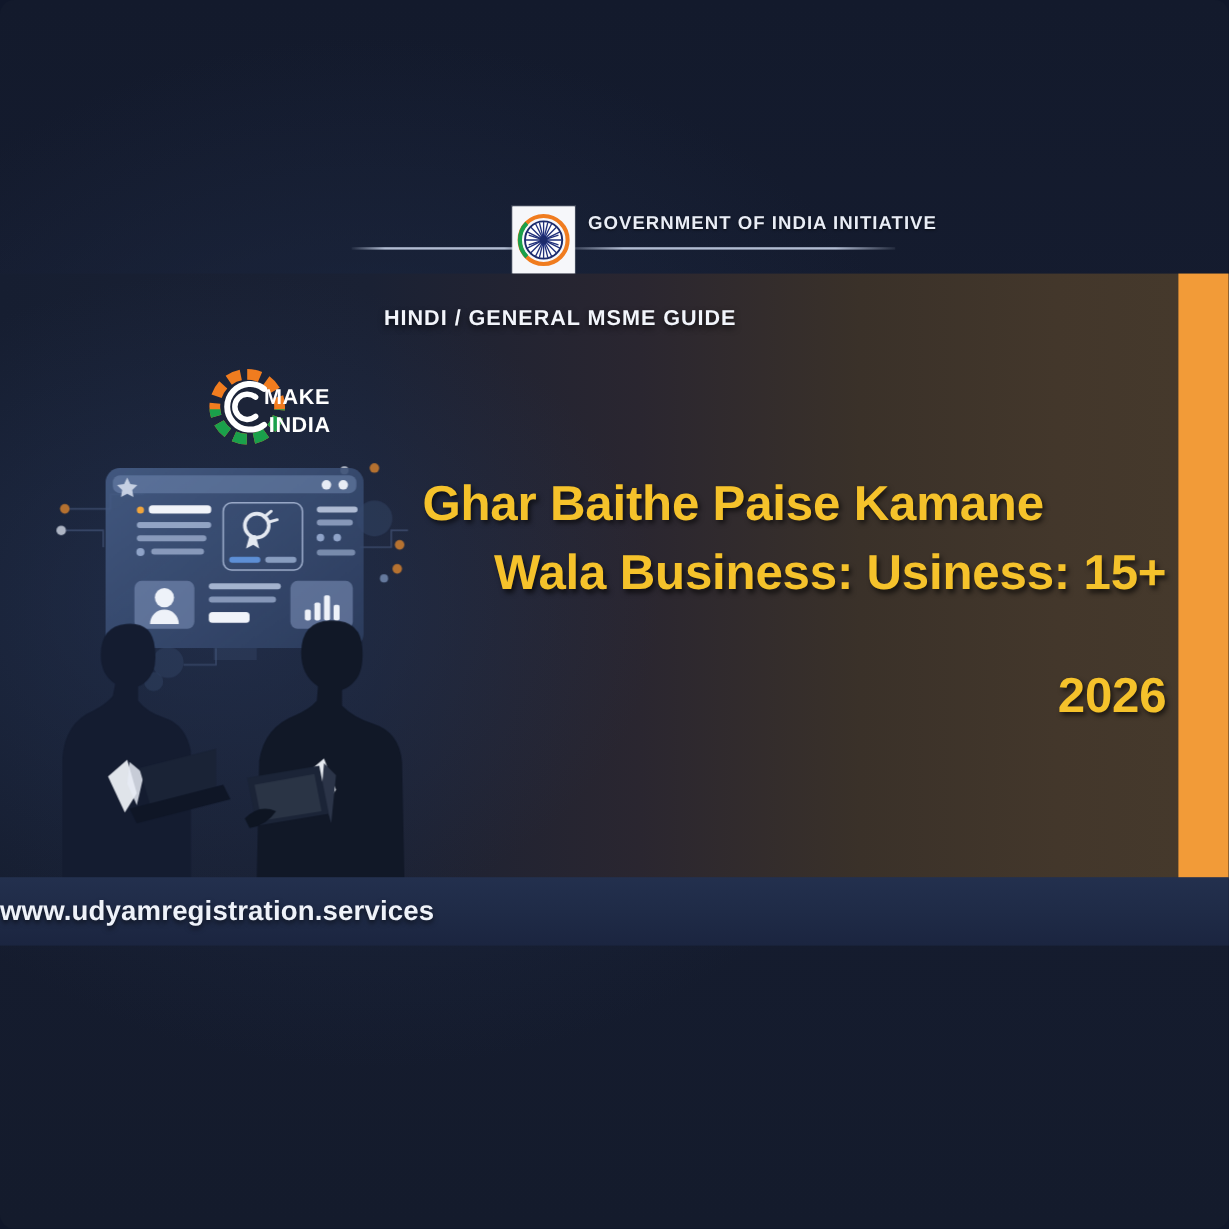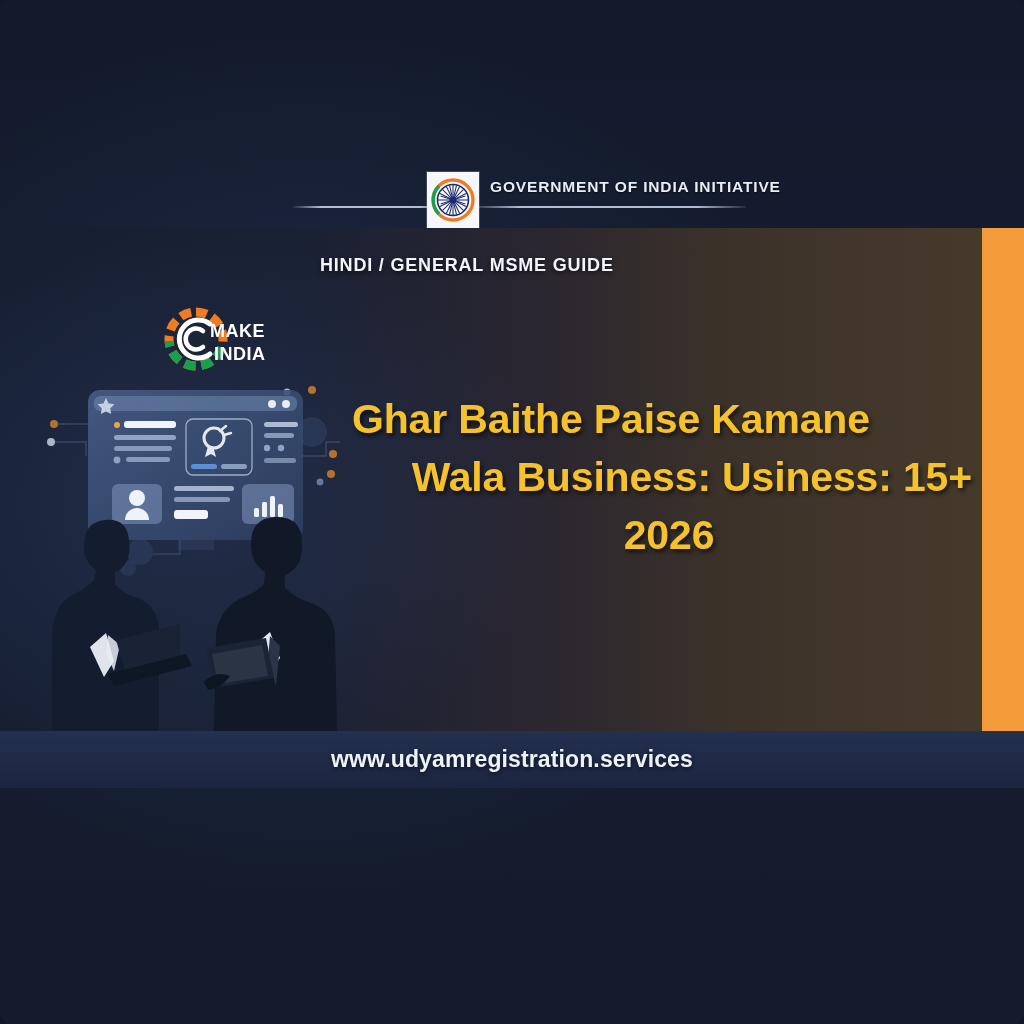--- a/index.html
+++ b/index.html
@@ -115,26 +115,26 @@
     line-height: 58px;
     font-weight: 700;
     color: #f5c22b;
     letter-spacing: -0.004em;
     text-shadow: 2px 3px 4px rgba(0,0,0,0.62);
   }
   .headline .ln { display: block; white-space: nowrap; }
   .headline .ln.l1 { text-align: left; margin-top: 12px; }
   .headline .ln.l2 { text-align: right; }
   .headline .ln.l3 { text-align: center; padding-left: 34px; }
-  .headline .ln.l4 { text-align: center; padding-left: 14px; }
+  .headline .ln.l4 { text-align: right; padding-left: 14px; margin-top: 44px; }
 
   
   .mii {
     position: absolute;
-    left: 158px;
+    left: 168px;
     top: 303px;
     width: 122px;
     height: 72px;
   }
   .mii svg { display: block; }
 
   
   .illus {
     position: absolute;
     left: 28px;
@@ -147,21 +147,21 @@
   
   .footer-band {
     position: absolute;
     left: 0;
     top: 731px;
     width: 1024px;
     height: 57px;
     background: linear-gradient(180deg, #23304e 0%, #1f2b47 50%, #1b2540 100%);
     display: flex;
     align-items: center;
-    justify-content: center;
+    justify-content: flex-start;
   }
   .footer-url {
     font-size: 23px;
     font-weight: 600;
     color: #eef2f9;
     letter-spacing: 0.005em;
     text-shadow: 0 2px 4px rgba(0,0,0,0.55);
   }
 </style>
 </head>

